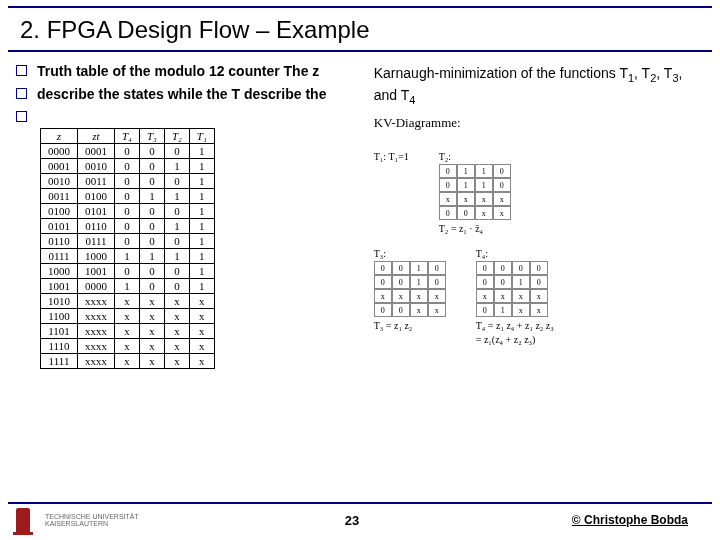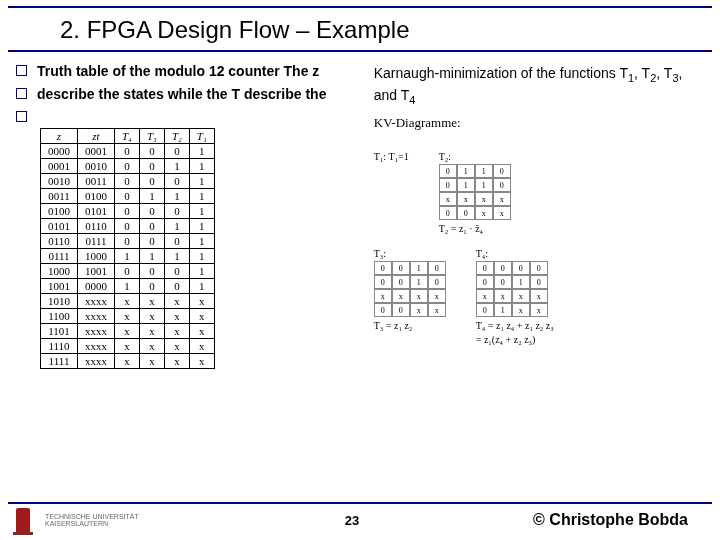--- a/index.html
+++ b/index.html
@@ -5,21 +5,21 @@
   * { box-sizing: border-box; margin: 0; padding: 0; }
   body {
     width: 720px;
     height: 540px;
     font-family: Arial, Helvetica, sans-serif;
     background: #fff;
     position: relative;
     overflow: hidden;
   }
   .hr-top { height: 2px; background: #000080; margin: 6px 8px 0 8px; }
-  .title { font-size: 24px; font-weight: normal; color: #000; padding: 8px 20px 4px 20px; margin-left: 40px; }
+  .title { font-size: 24px; font-weight: normal; color: #000; padding: 8px 20px 4px 20px; }
   .hr-mid { height: 2px; background: #000080; margin: 2px 8px 10px 8px; }
   .content { display: flex; padding: 0 16px; }
   .left-col { width: 52%; }
   .right-col { width: 48%; }
   .bullet-row { display: flex; align-items: flex-start; margin-bottom: 4px; }
   .bullet { width: 11px; height: 11px; border: 1.5px solid #000080; margin-right: 10px; margin-top: 3px; flex-shrink: 0; }
   .bullet-text { font-size: 14px; font-weight: bold; color: #000; line-height: 1.35; }
   .right-text { font-size: 14px; color: #000; line-height: 1.35; padding-top: 2px; }
   .sub { font-size: 11px; vertical-align: sub; }
   .truth-table { border-collapse: collapse; margin-left: 24px; margin-top: 6px; }
@@ -40,21 +40,21 @@
   .kv-grid { display: grid; grid-template-columns: repeat(4, 18px); grid-template-rows: repeat(4, 14px); }
   .kv-cell { border: 0.5px solid #888; display: flex; align-items: center; justify-content: center; font-size: 8px; position: relative; }
   .kv-result { font-size: 10px; margin-top: 3px; }
   .hr-bot { height: 2px; background: #000080; position: absolute; bottom: 36px; left: 8px; right: 8px; }
   .footer { position: absolute; bottom: 6px; left: 0; right: 16px; height: 28px; display: flex; align-items: center; justify-content: space-between; padding: 0 16px; }
   .logo-area { display: flex; align-items: center; gap: 4px; }
   .logo-col { width: 14px; height: 24px; background: #9d1b1b; border-radius: 2px 2px 0 0; position: relative; }
   .logo-col::after { content:''; position:absolute; bottom: -3px; left:-3px; width: 20px; height:3px; background:#9d1b1b; }
   .logo-txt { font-size: 7px; color: #666; line-height: 1.0; margin-left: 4px; }
   .pagenum { font-size: 13px; font-weight: bold; position: absolute; left: 50%; transform: translateX(-50%); }
-  .copyright { font-size: 16px; }
+  .copyright { font-size: 12px; text-decoration: underline; }
 </style>
 </head>
 <body>
 
 <div class="hr-top"></div>
 <h1 class="title">2. FPGA Design Flow – Example</h1>
 <div class="hr-mid"></div>
 
 <div class="content">
   <div class="left-col">

